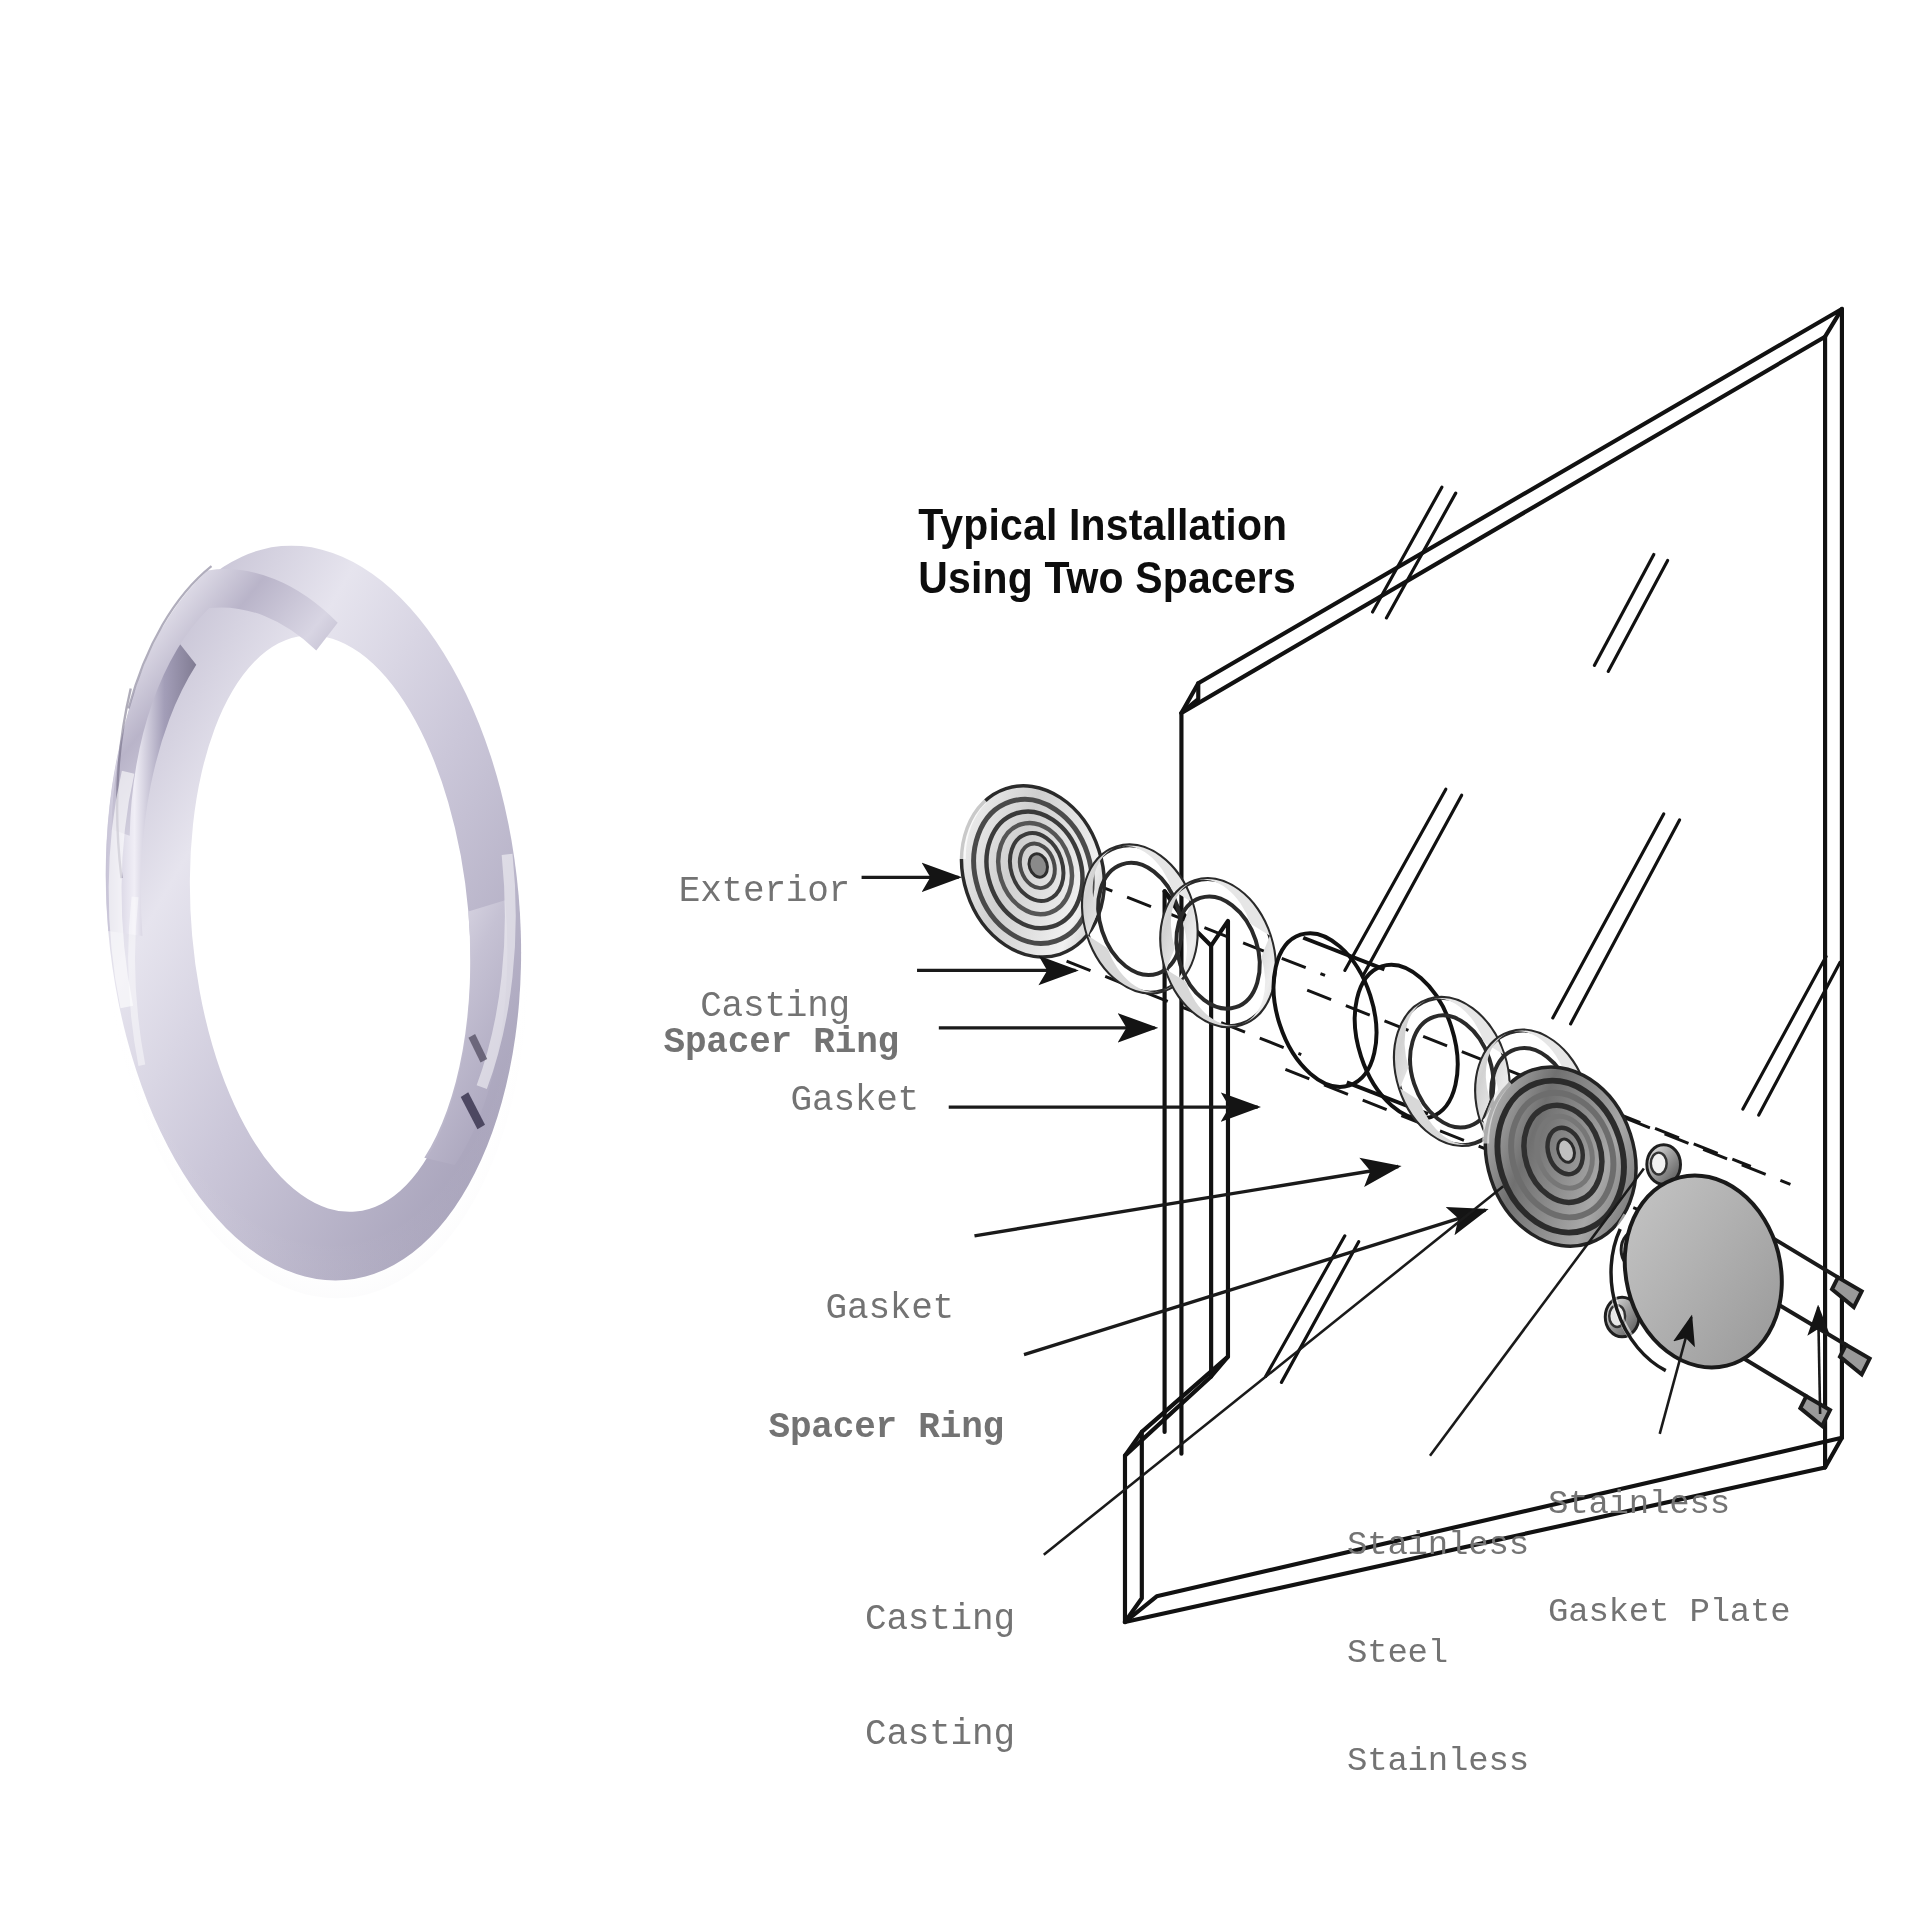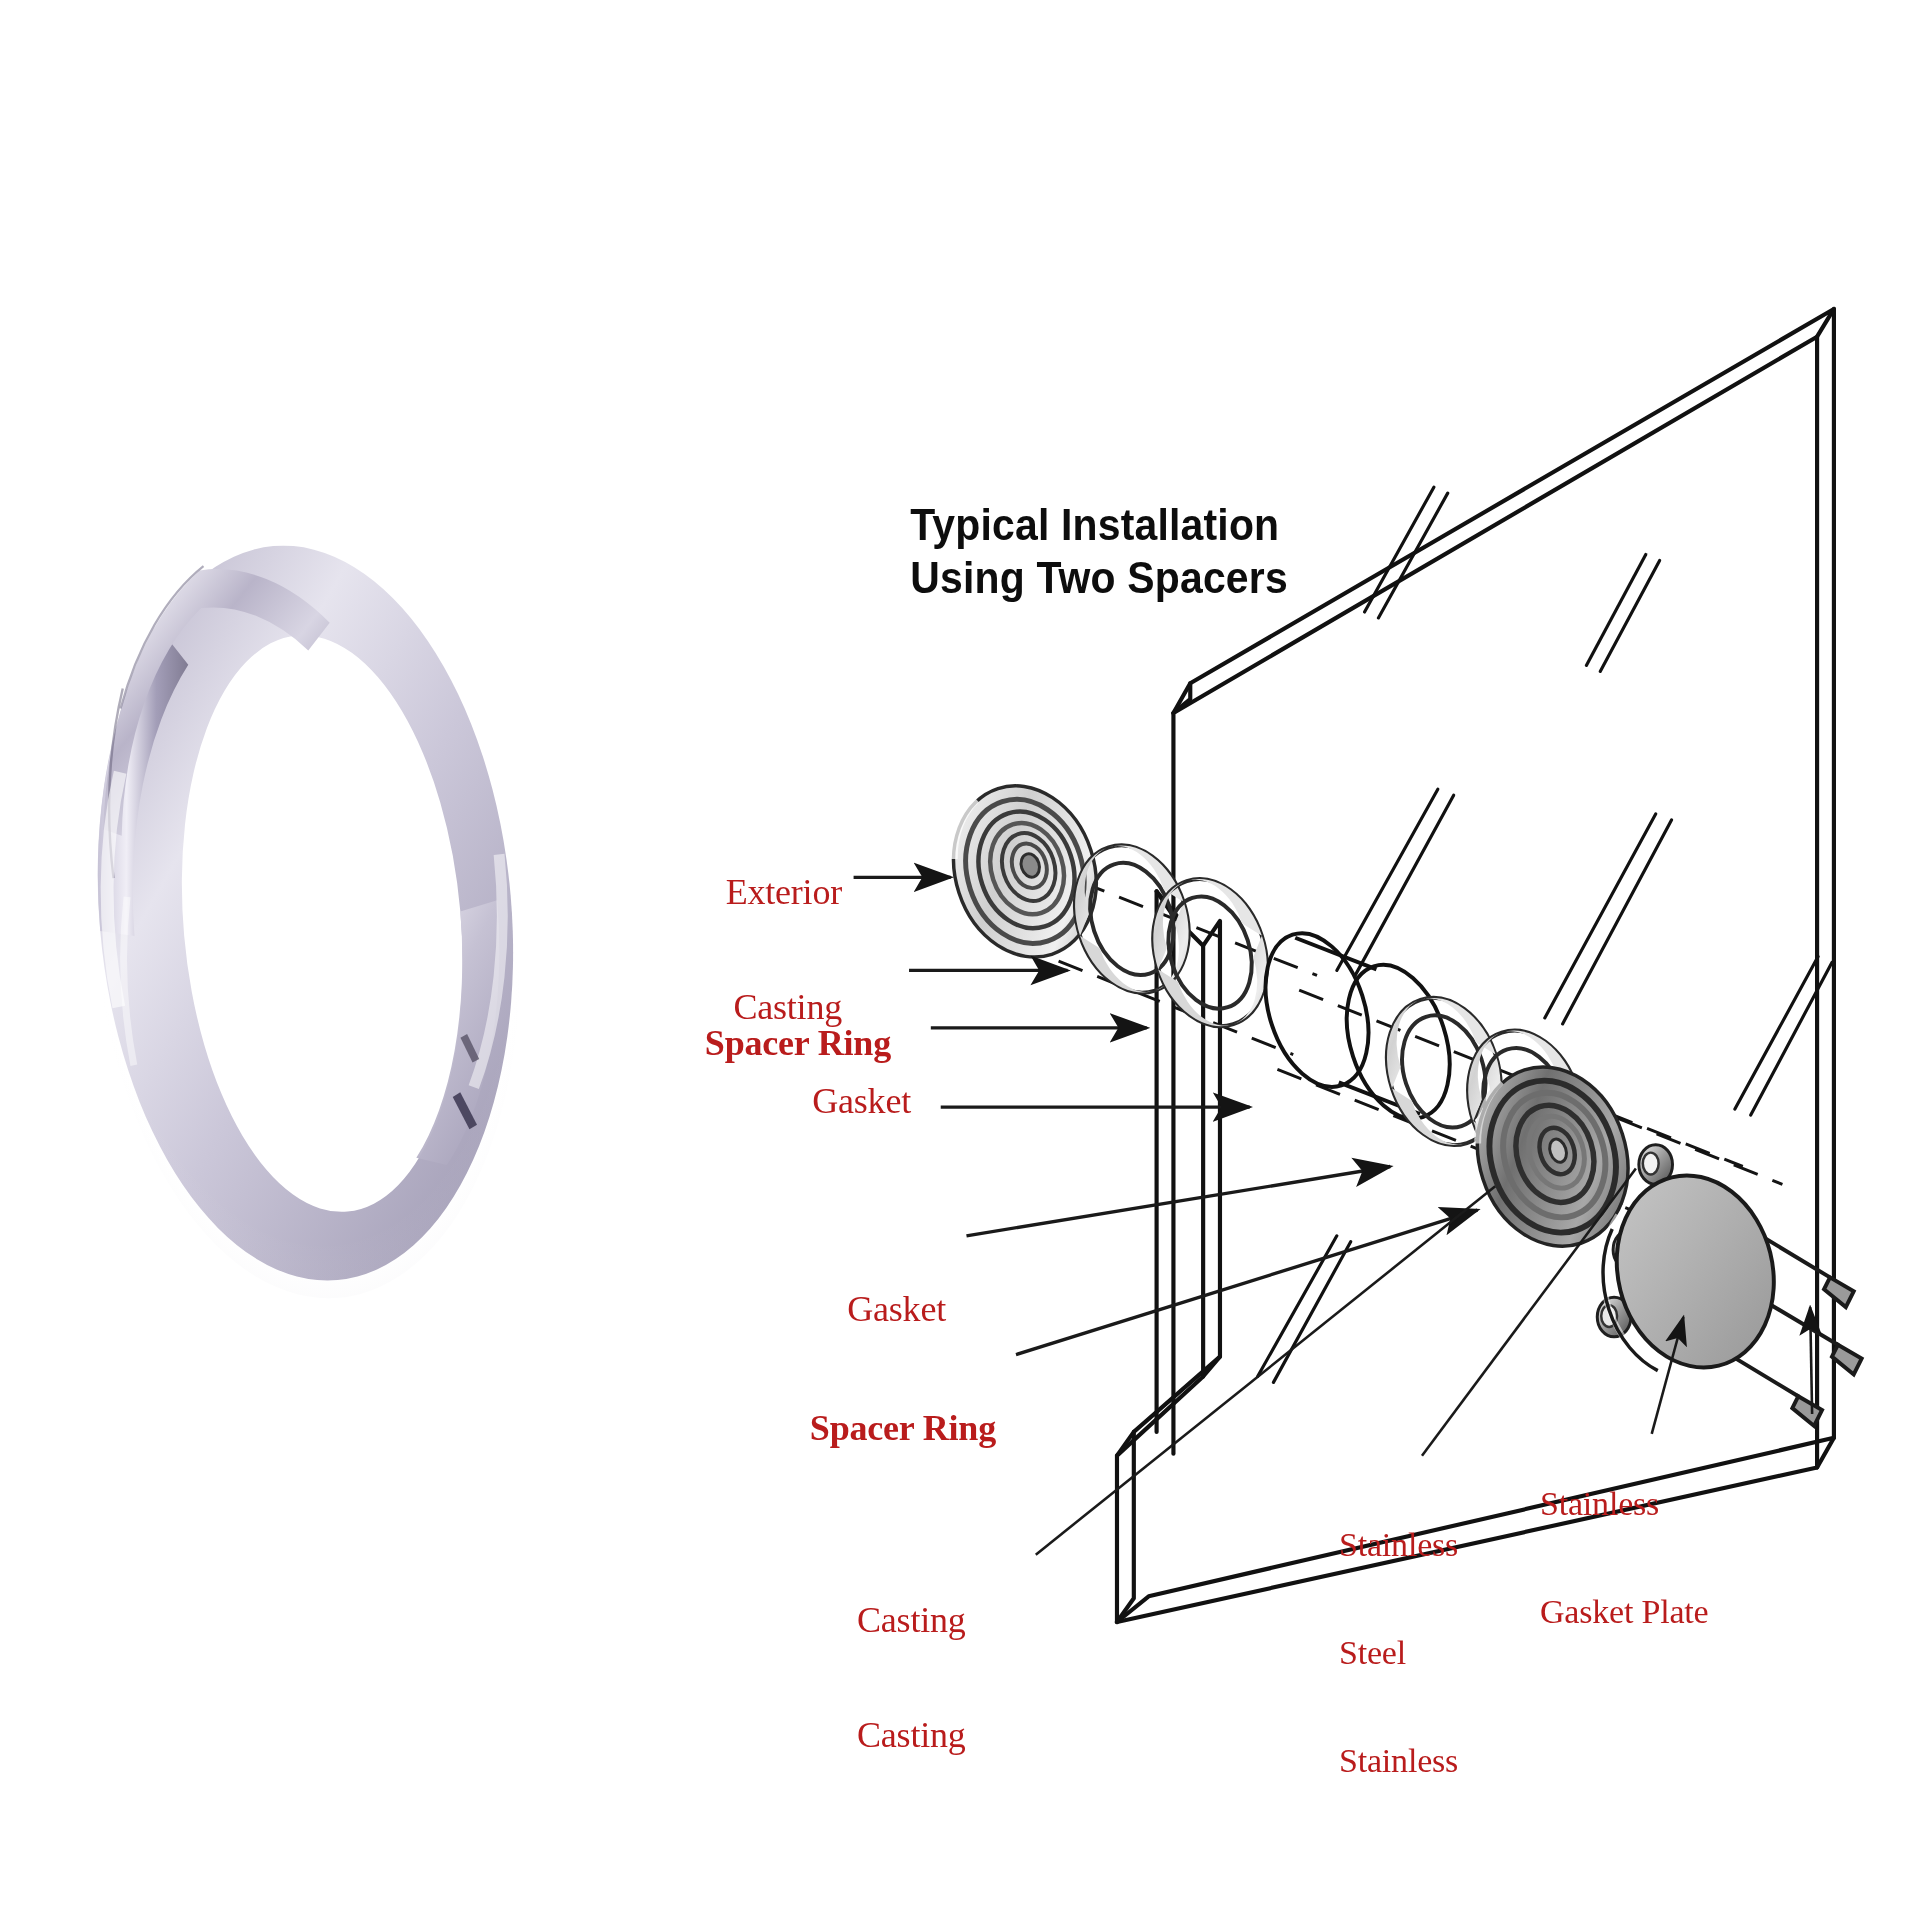--- a/index.html
+++ b/index.html
@@ -10,37 +10,37 @@
   body {
     width: 1927px;
     height: 1927px;
     position: relative;
     overflow: hidden;
     font-family: "Liberation Sans", sans-serif;
     color: #111111;
   }
   #stage {
     position: absolute;
-    left: 0; top: 0;
+    left: 8px; top: 0;
     width: 1628px;
     height: 1927px;
   }
   #stage > svg {
     position: absolute;
     left: 0; top: 0;
     width: 1927px;
     height: 1927px;
   }
   .lbl {
     position: absolute;
     white-space: pre;
     line-height: 1.06;
     letter-spacing: -0.2px;
-    color: #b91c1c;
-    font-family: Liberation Serif, serif;
+    color: #737373;
+    font-family: Liberation Mono, monospace;
   }
   .lbl.bold { font-weight: bold; }
   .title {
     position: absolute;
     white-space: pre;
     font-weight: bold;
     font-size: 44px;
     line-height: 1.22;
     letter-spacing: 0.2px;
     color: #0d0d0d;

